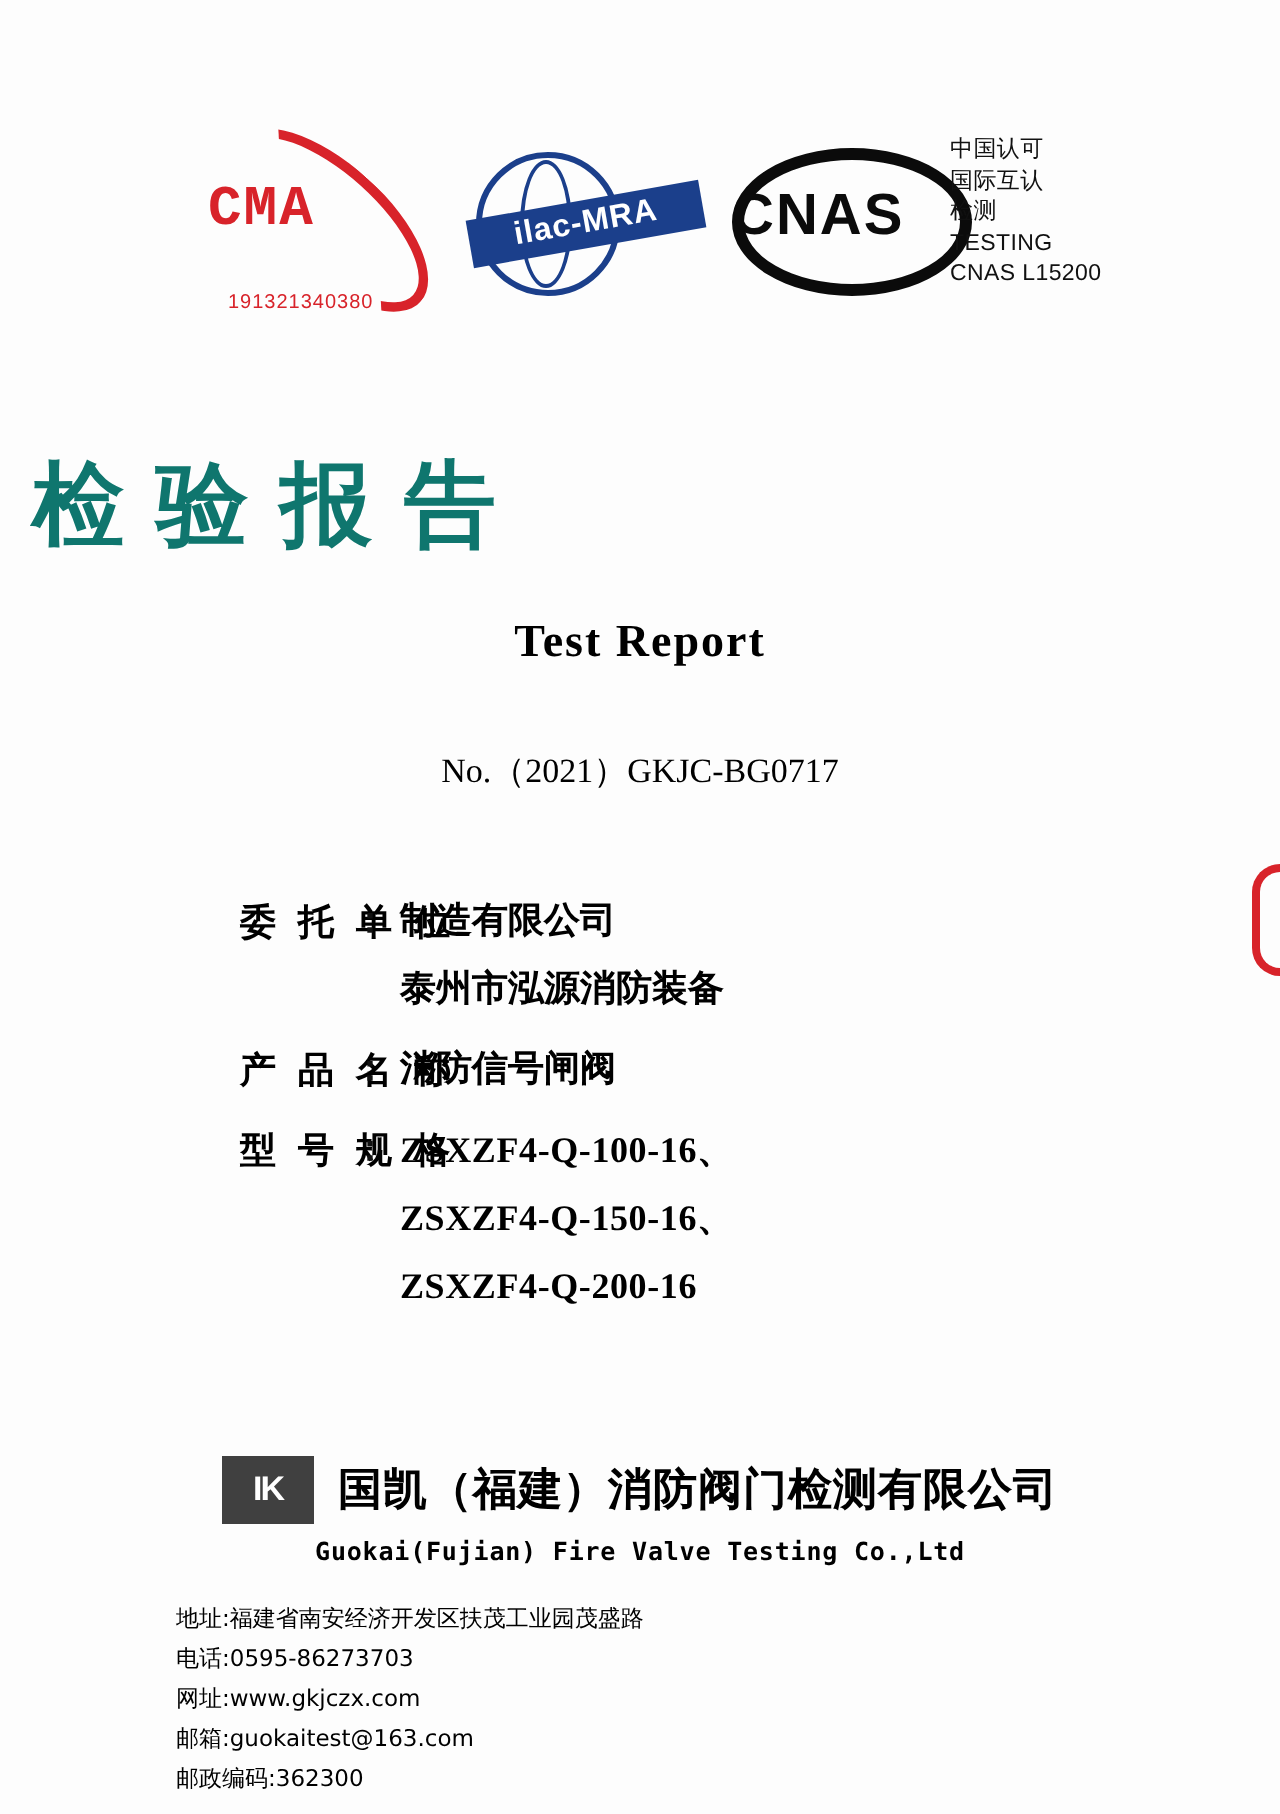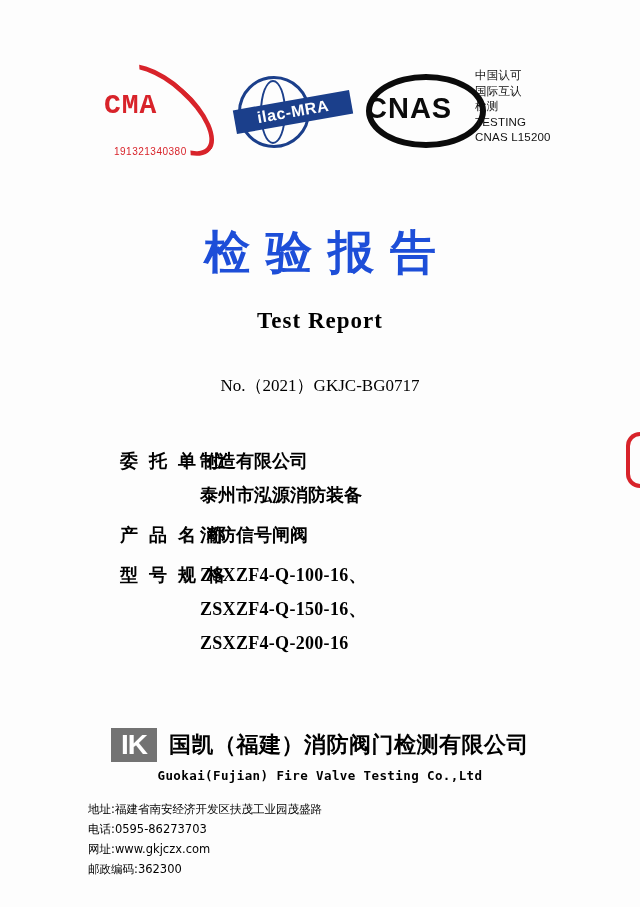--- a/index.html
+++ b/index.html
@@ -172,27 +172,27 @@
     line-height: 15.5px;
     color: #111;
     letter-spacing: 0.2px;
   }
 
   
   .title-cn {
     position: absolute;
     top: 222px;
     width: 640px;
-    text-align: center;
+    text-align: left;
     font-family: "DejaVu Sans", sans-serif;
     font-weight: bold;
     font-size: 46px;
     letter-spacing: 16px;
     text-indent: 16px;
-    color: #1d4ed8;
+    color: #0f766e;
   }
   .title-en {
     position: absolute;
     top: 308px;
     width: 640px;
     text-align: center;
     font-family: "Liberation Serif", serif;
     font-weight: bold;
     font-size: 23px;
     letter-spacing: 1px;
@@ -266,25 +266,25 @@
     width: 640px;
   }
   .company-row {
     display: flex;
     align-items: center;
     justify-content: center;
   }
   .gk-logo {
     width: 46px;
     height: 34px;
-    background: #737373;
+    background: #404040;
     color: #fff;
     font-family: "Liberation Sans", sans-serif;
     font-weight: bold;
-    font-size: 28px;
+    font-size: 17px;
     line-height: 34px;
     text-align: center;
     letter-spacing: -1px;
     margin-right: 12px;
   }
   .company-cn {
     font-family: "DejaVu Sans", sans-serif;
     font-weight: bold;
     font-size: 22px;
     color: #000;
@@ -412,20 +412,23 @@
           <span>地址:</span><span>福建省南安经济开发区扶茂工业园茂盛路</span>
         </div>
         <div class="contact-right">
           <span>电话:</span><span>0595-86273703</span>
         </div>
       </div>
       <div class="contact-line">
         <div class="contact-mid">
           <span>网址:</span><span>www.gkjczx.com</span>
         </div>
+        <div class="contact-mid">
+          <span>邮箱:</span><span>guokaitest@163.com</span>
+        </div>
         <div class="contact-right">
           <span>邮政编码:</span><span>362300</span>
         </div>
       </div>
     </div>
   </div>
 
 </div>
 
 </body></html>

